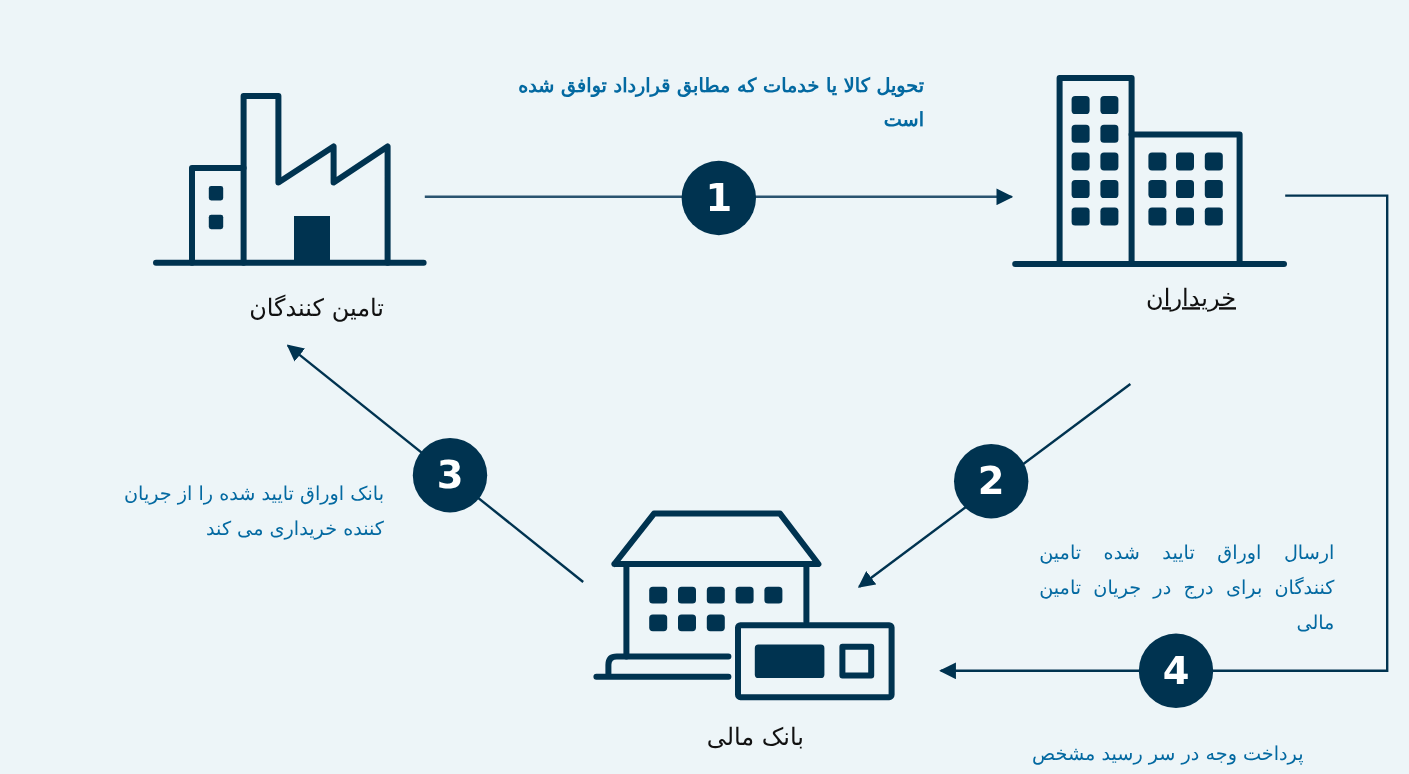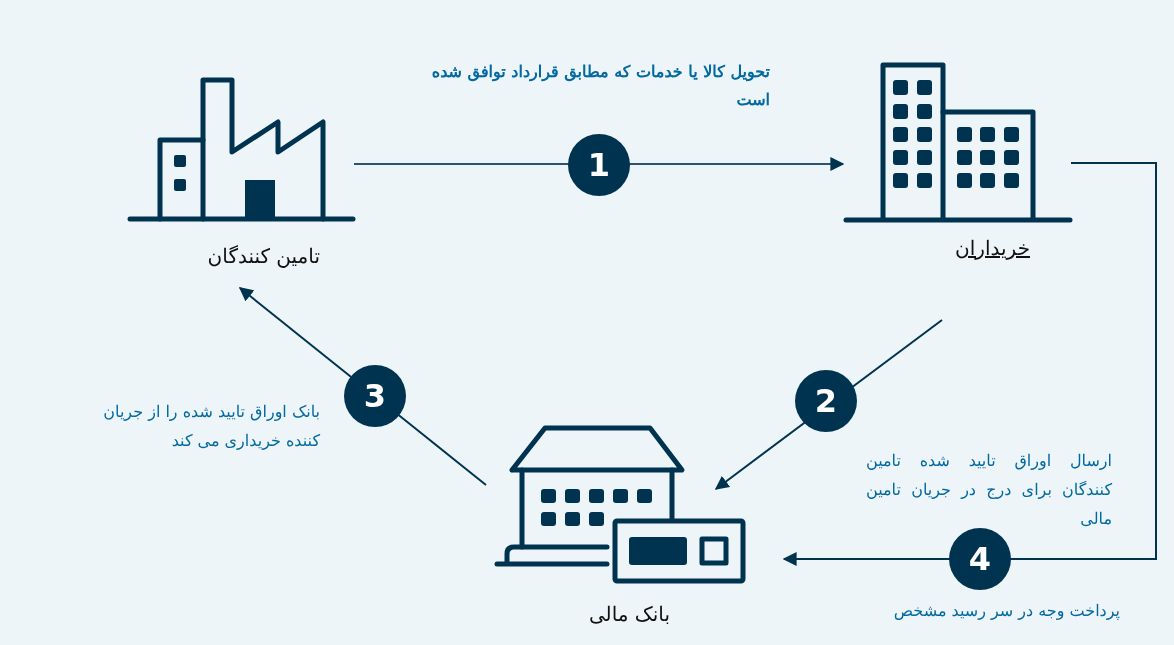--- a/index.html
+++ b/index.html
@@ -102,13 +102,13 @@
 <div class="label" style="left:530px; top:602px; width:140px;">بانک مالی</div>
 
 <div class="step" style="left:568px; top:134px;">1</div>
 <div class="step" style="left:795px; top:370px;">2</div>
 <div class="step" style="left:344px; top:365px;">3</div>
 <div class="step" style="left:949px; top:528px;">4</div>
 
 <div class="desc" style="left:420px; top:58px; width:350px; font-weight:bold; line-height:28px;">تحویل  کالا یا خدمات که مطابق قرارداد توافق شده است</div>
 <div class="desc" style="left:866px; top:398px; width:246px; text-align:justify; line-height:29px;margin-top:48px;">ارسال اوراق تایید شده تامین کنندگان برای درج در جریان تامین مالی</div>
 <div class="desc" style="left:74px; top:397px; width:246px; line-height:29px;">بانک اوراق تایید شده را از جریان کننده خریداری می کند</div>
-<div class="desc" style="left:860px; top:598px; width:260px; text-align:right;">پرداخت وجه در سر رسید مشخص</div>
+<div class="desc" style="left:860px; top:615px; width:260px; text-align:left;">پرداخت وجه در سر رسید مشخص</div>
 
 </body></html>

